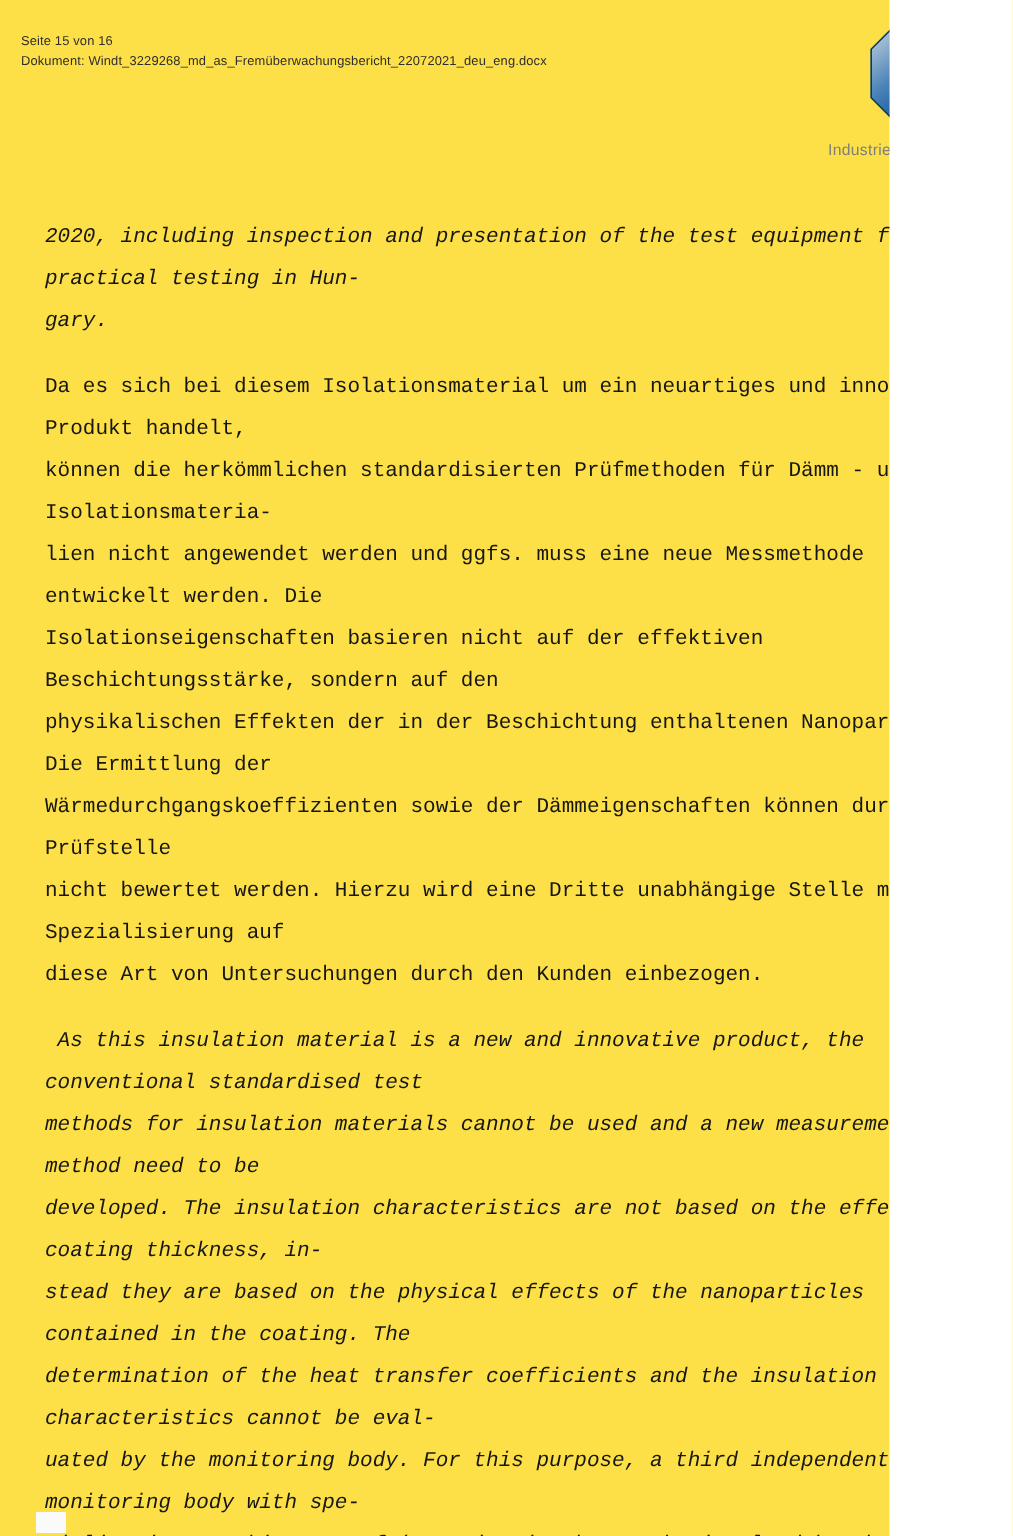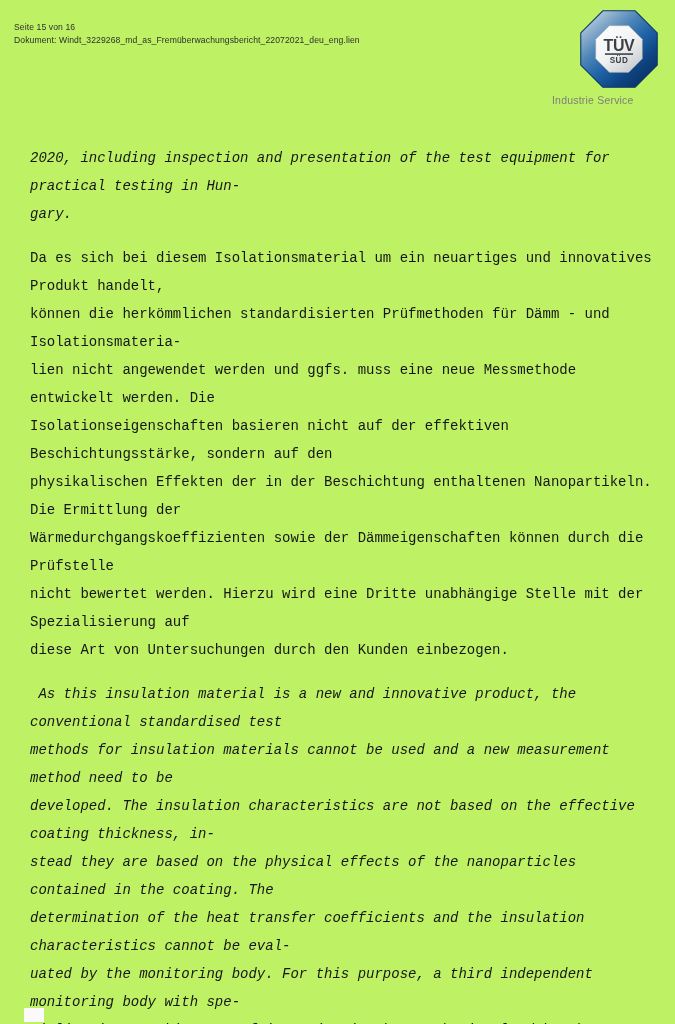--- a/index.html
+++ b/index.html
@@ -1,20 +1,20 @@
 <!DOCTYPE html>
 <html lang="de"><head>
 <meta charset="utf-8">
 <title>Scanned Report Page</title>
 <style>
   html,body{margin:0;padding:0;background:#ffffff;}
   .page{
     position:relative;
-    width:675px;height:1024px;
-    background:#bef264;
+    width:593px;height:1024px;
+    background:#fde047;
     overflow:hidden;
     font-family:"Liberation Sans", sans-serif;
     color:#161616;
   }
   
   .header-meta{
     position:absolute;left:14px;top:21px;
     font-size:8.6px;line-height:13.2px;
     color:#2e2e2e;letter-spacing:.1px;
     white-space:nowrap;
@@ -49,21 +49,21 @@
     background:#fafafa;
   }
 </style>
 </head>
 <body>
 
 <div class="page">
 
   <div class="header-meta">
     <div>Seite 15 von 16</div>
-    <div>Dokument: Windt_3229268_md_as_Fremüberwachungsbericht_22072021_deu_eng.lien</div>
+    <div>Dokument: Windt_3229268_md_as_Fremüberwachungsbericht_22072021_deu_eng.docx</div>
   </div>
 
   <div class="logo-wrap">
     <svg viewBox="0 0 100 100" aria-hidden="true">
       <defs>
         <linearGradient id="ringGrad" x1="0%" y1="0%" x2="85%" y2="100%">
           <stop offset="0%" stop-color="#d7e1e8"></stop>
           <stop offset="18%" stop-color="#9cb9d2"></stop>
           <stop offset="40%" stop-color="#4d85b8"></stop>
           <stop offset="60%" stop-color="#1e62a5"></stop>

